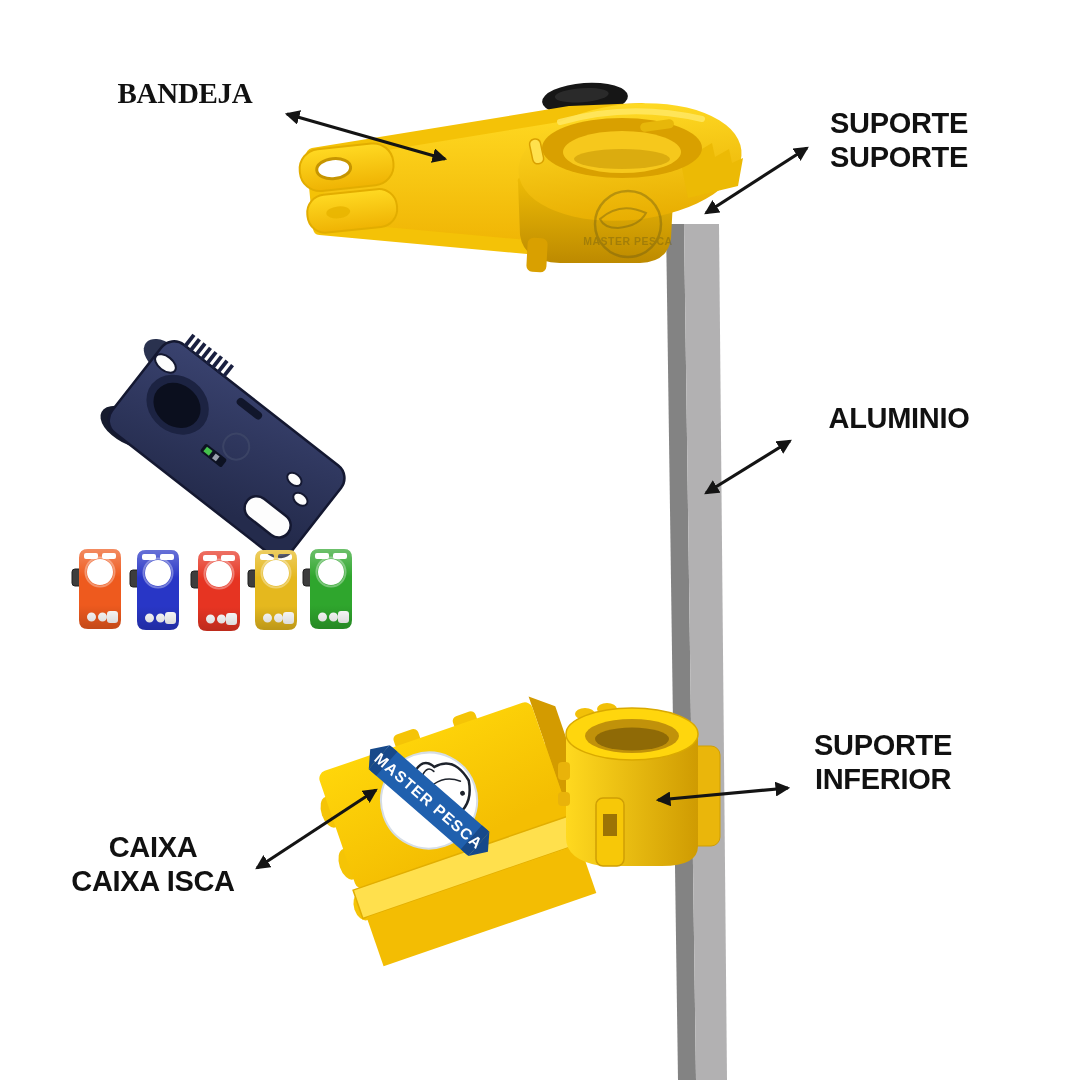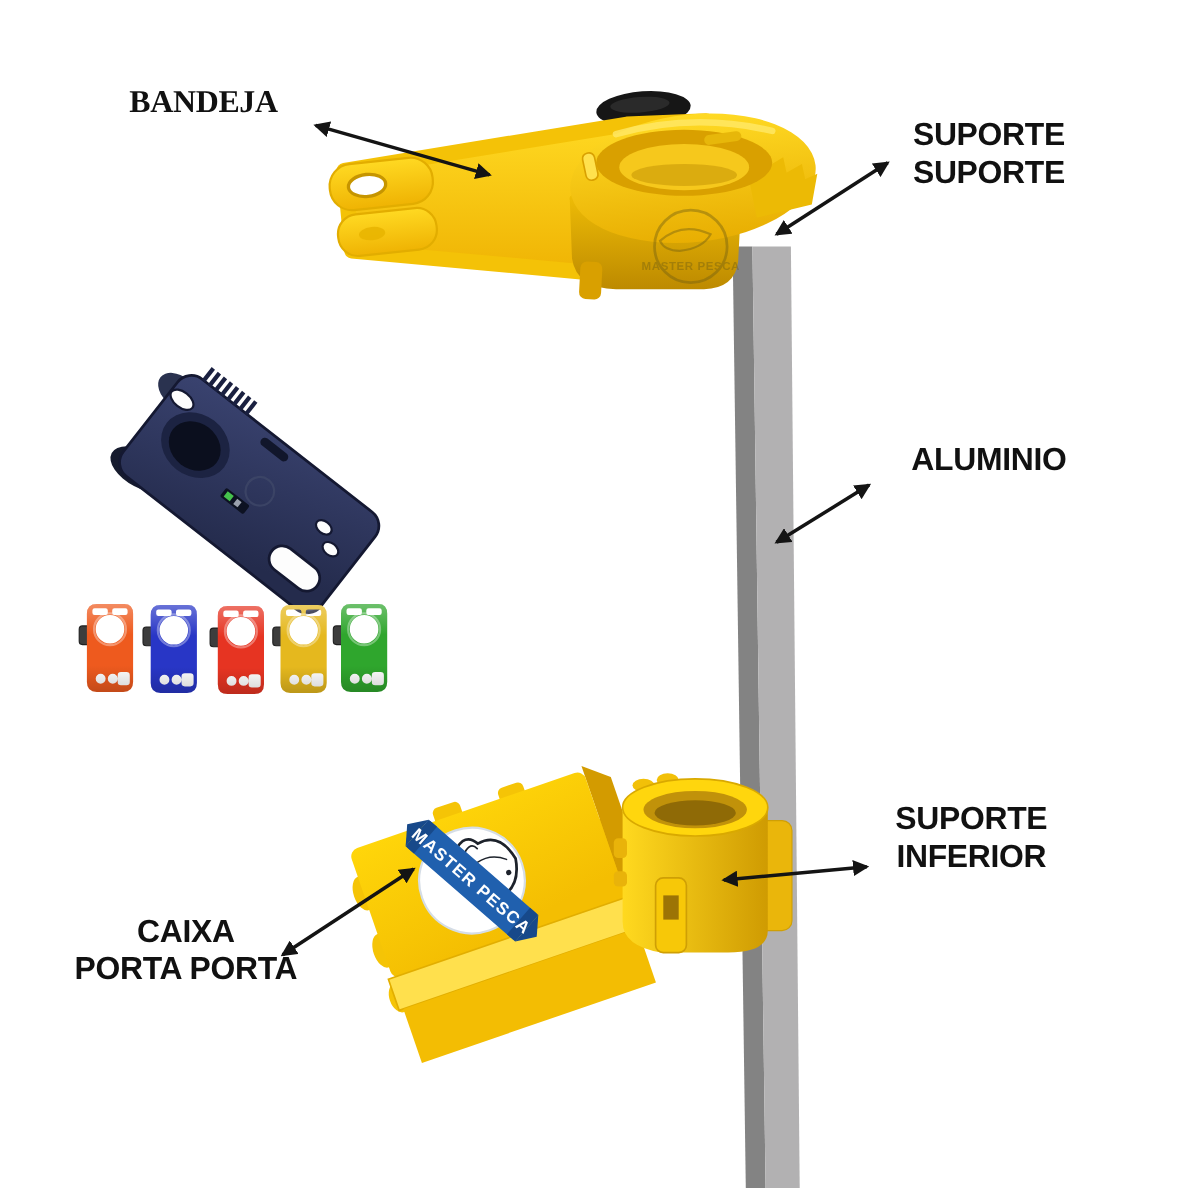--- a/index.html
+++ b/index.html
@@ -239,18 +239,18 @@
 
 <div class="callout" style="left:768px;top:401px;width:262px;">
   <div>ALUMINIO</div>
 </div>
 
 <div class="callout" style="left:772px;top:728px;width:222px;">
   <div>SUPORTE</div>
   <div>INFERIOR</div>
 </div>
 
-<div class="callout" style="left:40px;top:830px;width:258px;">
+<div class="callout" style="left:24px;top:830px;width:258px;">
   <div>CAIXA</div>
-  <div>PORTA PORTA</div>
+  <div>CAIXA ISCA</div>
 </div>
 
 </div>
 
 </body></html>

